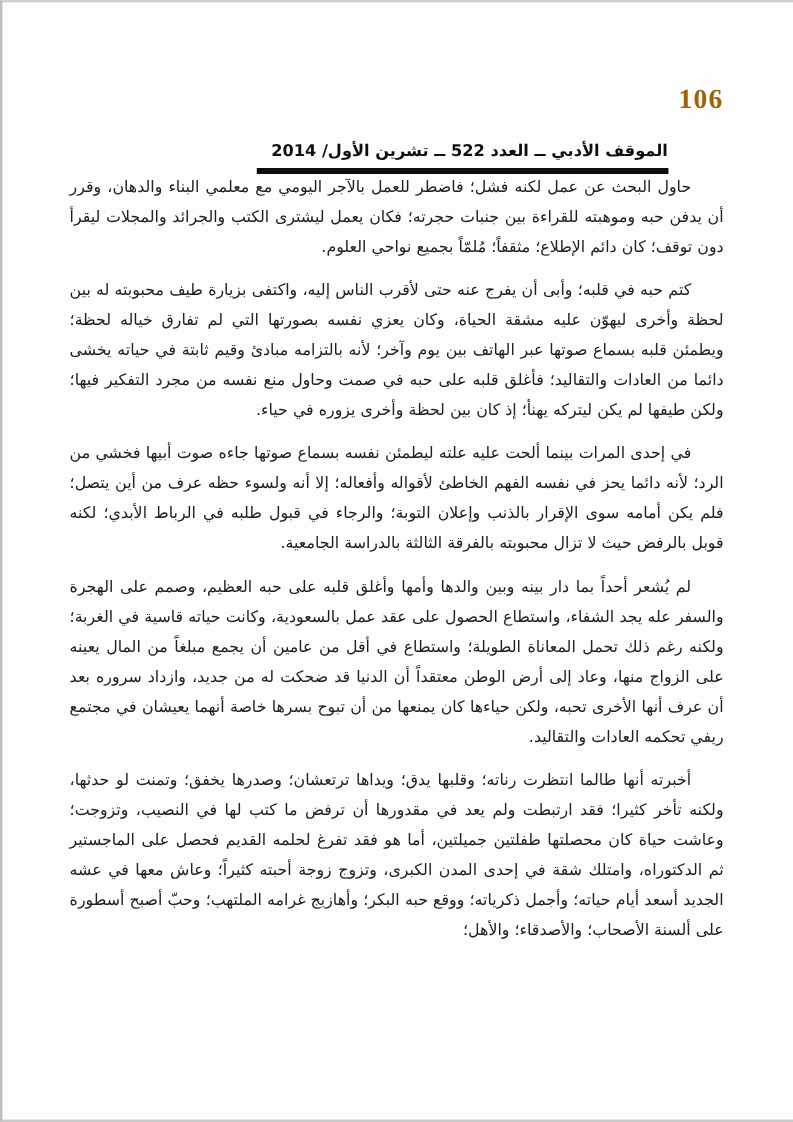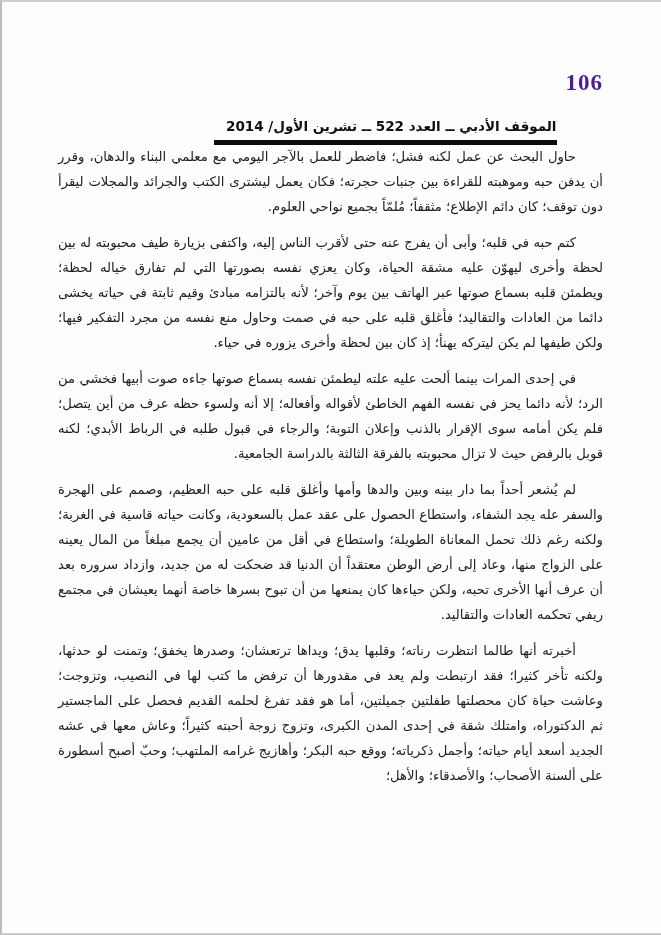--- a/index.html
+++ b/index.html
@@ -29,21 +29,21 @@
     direction: rtl;
     align-items: flex-start;
     column-gap: 9px;
   }
   .page-number {
     font-family: "Liberation Serif", serif;
     font-weight: 700;
     font-size: 23px;
     line-height: 22px;
     letter-spacing: 1px;
-    color: #4c1d95;
+    color: #a16207;
   }
   .title-wrap {
     padding-top: 2px;
     margin-top: 44px;
   }
   .journal-title {
     font-family: "DejaVu Sans", sans-serif;
     font-weight: 700;
     font-size: 13.5px;
     line-height: 17px;

